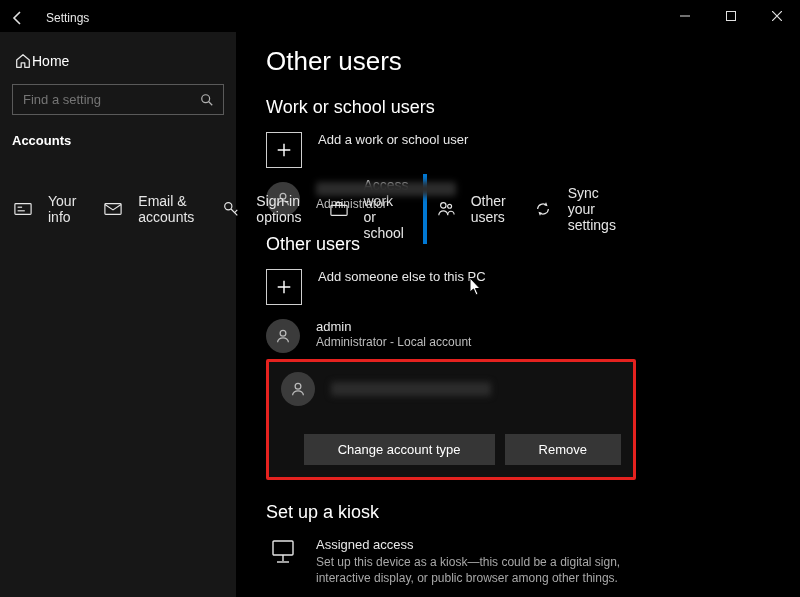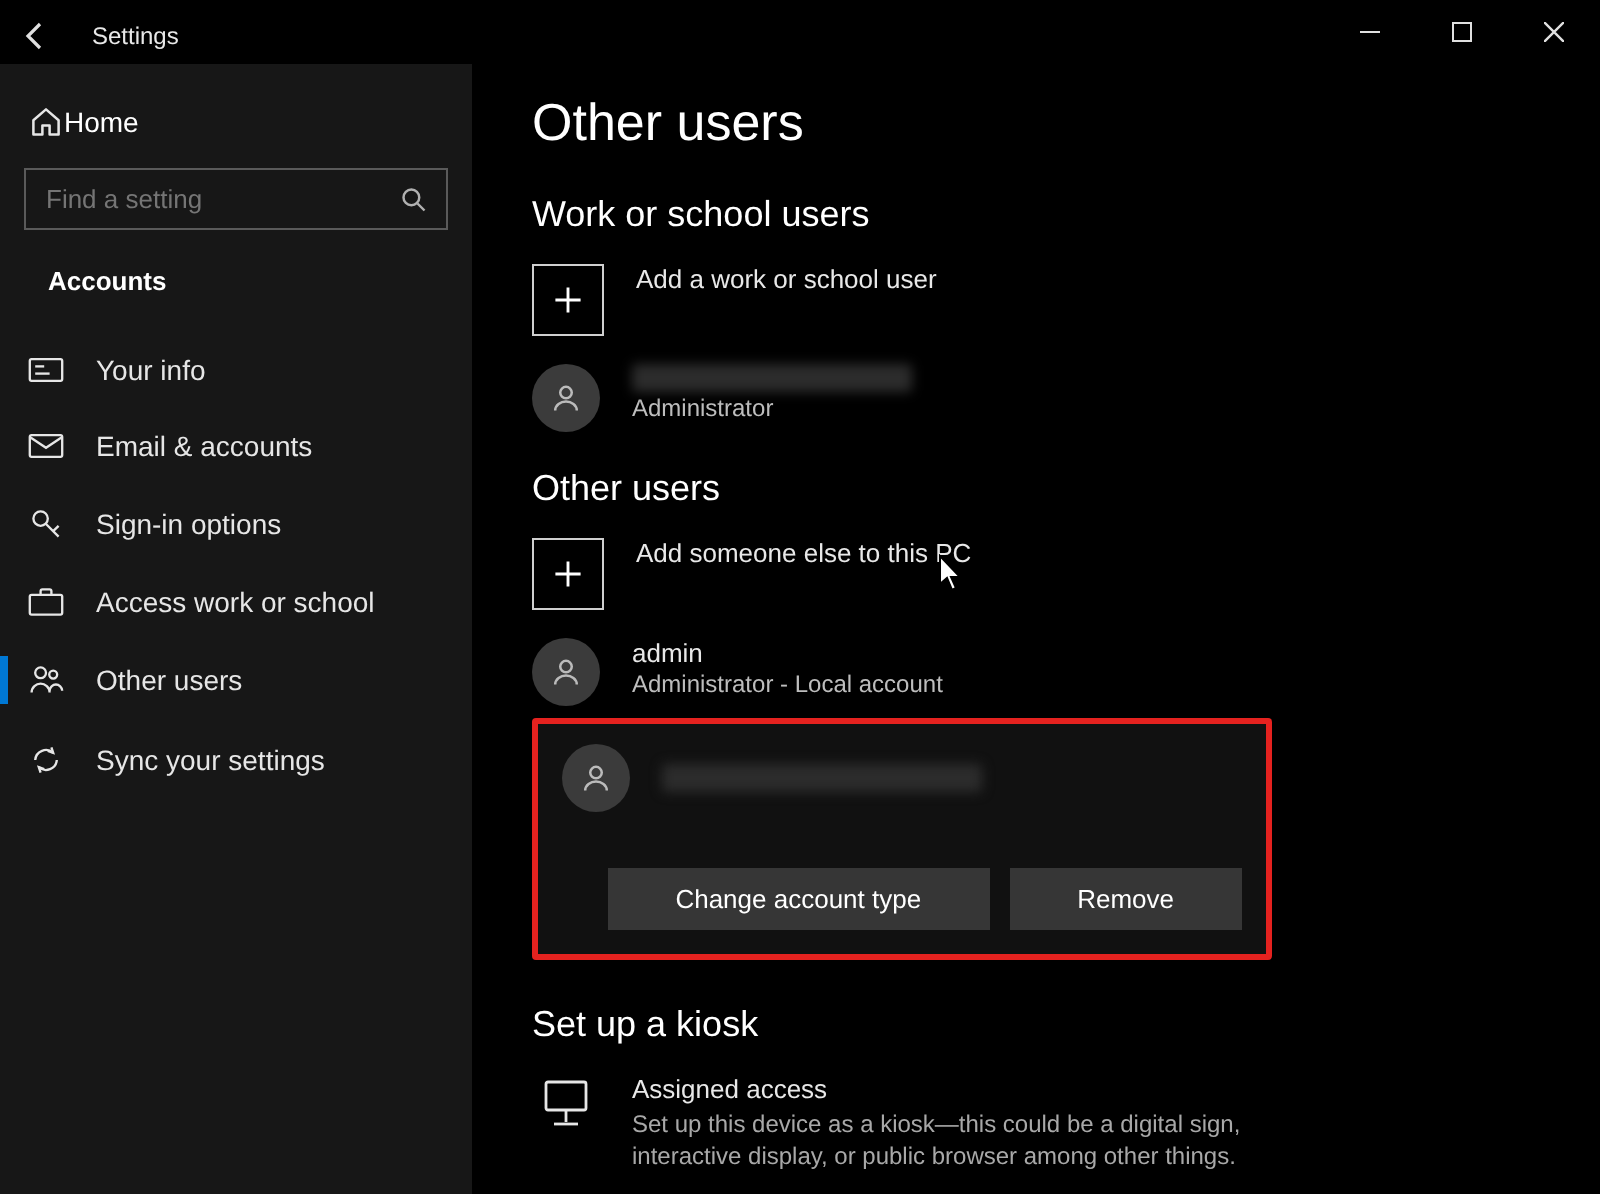--- a/index.html
+++ b/index.html
@@ -10,22 +10,22 @@
   .titlebar-title{font-size:12px;color:#e8e8e8}
   .win-controls{display:flex}
   .win-btn{width:46px;height:32px;display:flex;align-items:center;justify-content:center;cursor:pointer}
   .content{flex:1;display:flex;min-height:0}
   .sidebar{width:236px;background:#171717;display:flex;flex-direction:column;padding-top:14px}
   .home-row{display:flex;align-items:center;gap:0;padding:6px 14px 10px 14px;cursor:pointer}
   .home-row span{font-size:14px}
   .search-wrap{margin:4px 12px 14px 12px;position:relative}
   .search-box{width:100%;box-sizing:border-box;background:transparent;border:1px solid #5a5a5a;padding:7px 28px 7px 10px;color:#ccc;font-size:13px;outline:none}
   .search-icon{position:absolute;right:10px;top:50%;transform:translateY(-50%);opacity:.85;pointer-events:none}
-  .section-label{font-size:13px;font-weight:600;color:#fff;padding:4px 14px 18px 24px}
-  .nav{display:flex;flex-direction:column}
+  .section-label{font-size:13px;font-weight:600;color:#fff;padding:4px 14px 18px 12px}
+  .nav{display:flex;flex-direction:row}
   .nav-item{display:flex;align-items:center;gap:16px;padding:11px 14px;font-size:14px;color:#e6e6e6;cursor:pointer;position:relative}
   .nav-item .icon{width:18px;display:flex;justify-content:center}
   .nav-item.active::before{content:"";position:absolute;left:0;top:8px;bottom:8px;width:4px;background:#0078d4}
   .main{flex:1;background:#000;padding:14px 0 0 30px;overflow:hidden}
   .page-title{font-size:26px;font-weight:400;margin-bottom:20px}
   .subheading{font-size:18px;font-weight:400;margin:0 0 14px 0}
   .row{display:flex;align-items:flex-start;gap:16px;margin-bottom:14px}
   .add-box{width:34px;height:34px;border:1.5px solid #cfcfcf;display:flex;align-items:center;justify-content:center;cursor:pointer;flex-shrink:0}
   .add-label{font-size:13px;color:#e8e8e8}
   .avatar{width:34px;height:34px;border-radius:50%;background:#3b3b3b;display:flex;align-items:center;justify-content:center;flex-shrink:0}

